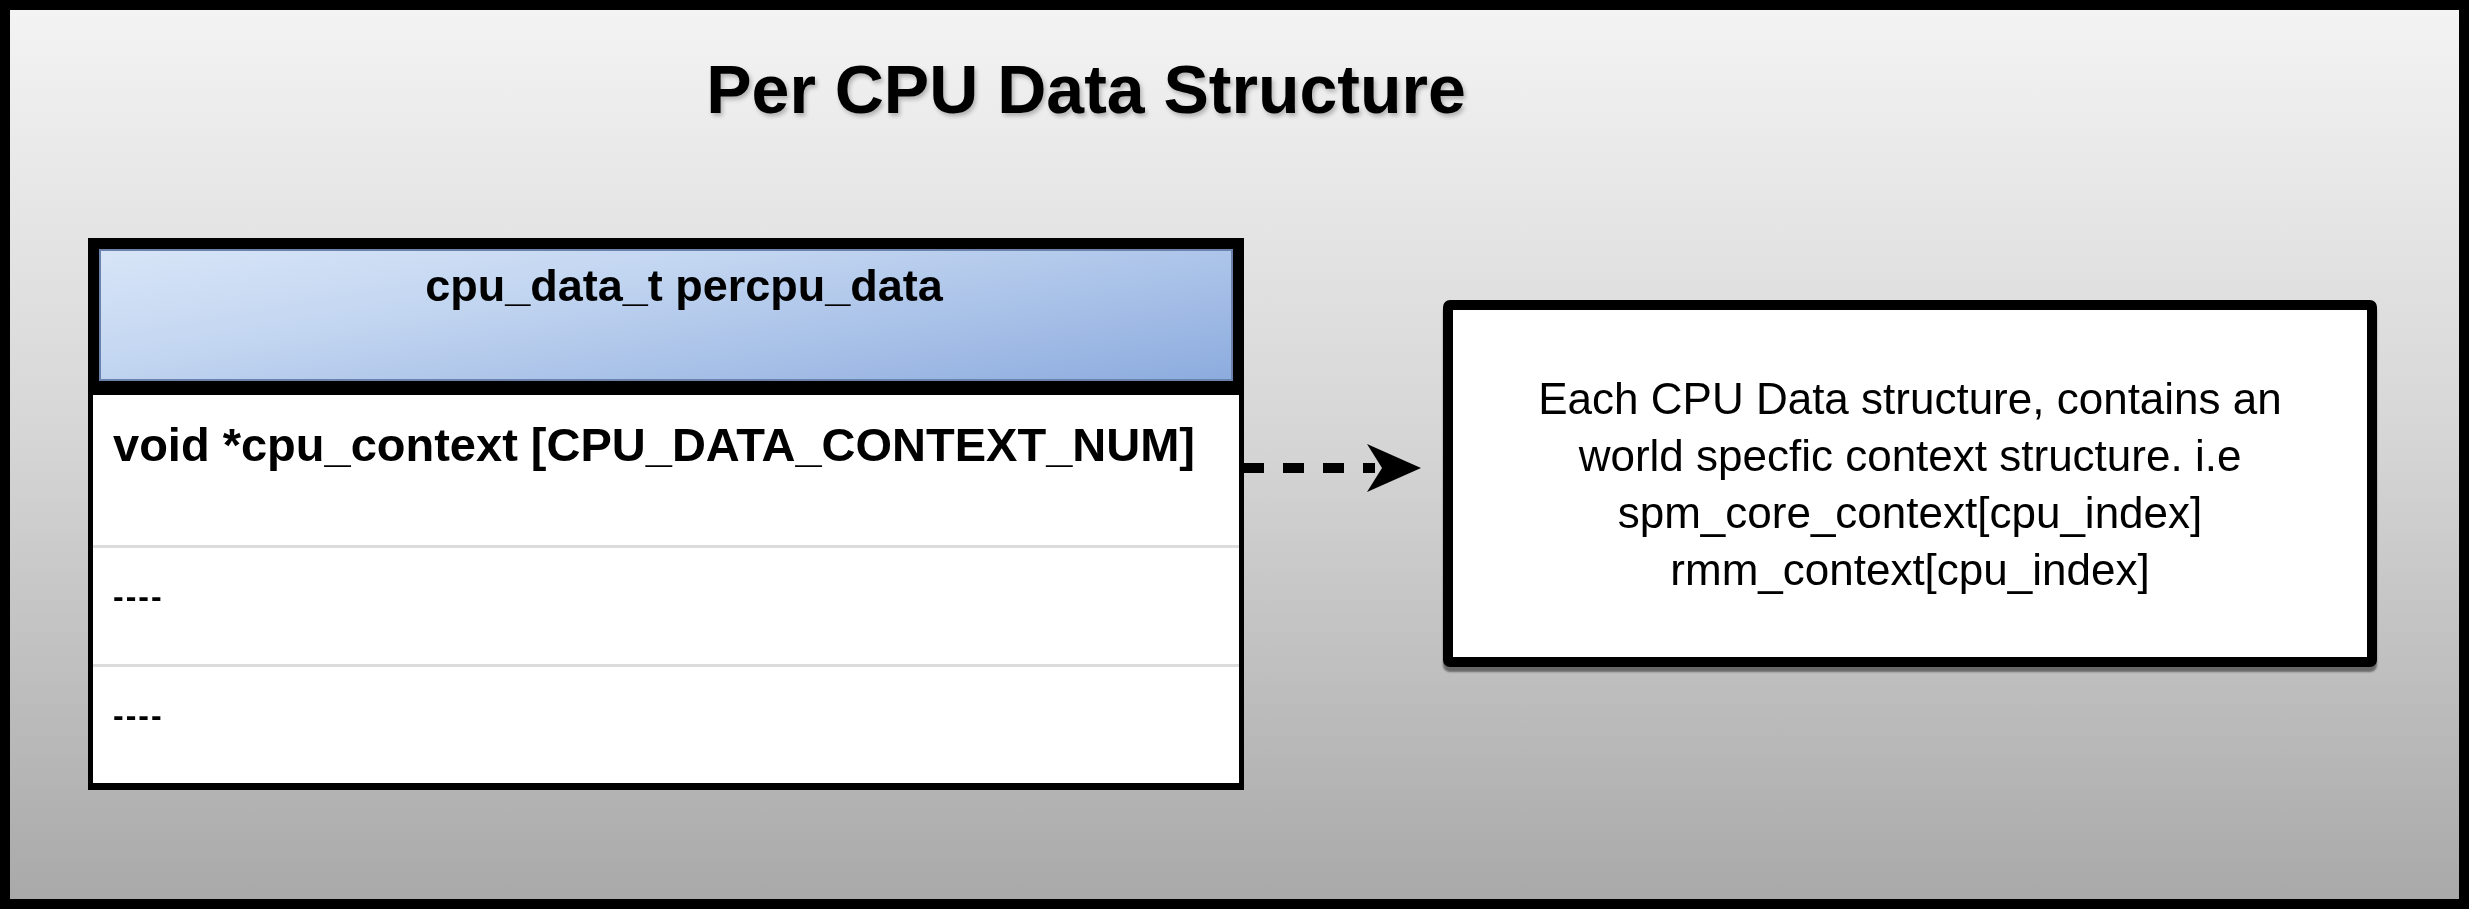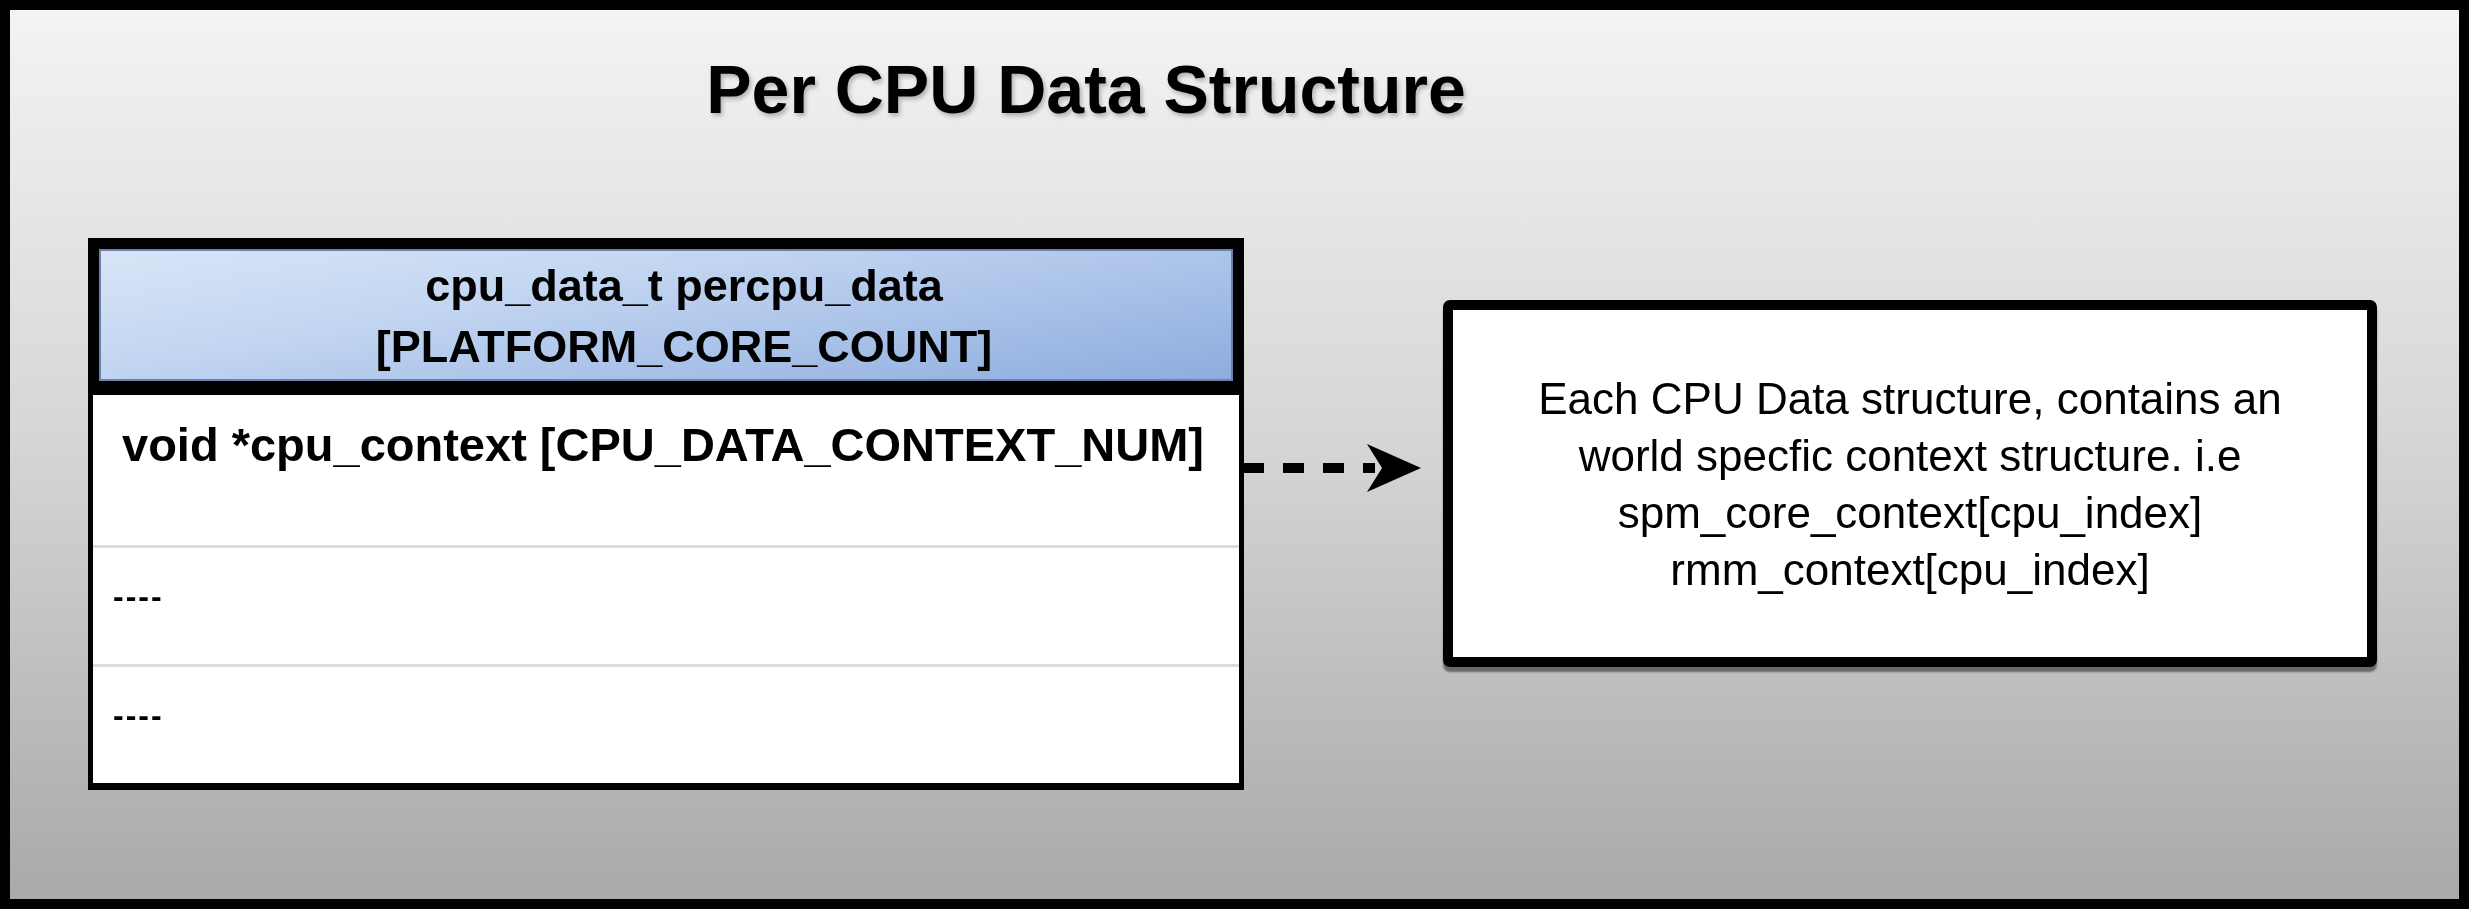--- a/index.html
+++ b/index.html
@@ -67,21 +67,21 @@
     border-bottom-width: 7px;
     background: #ffffff;
     display: flex;
     flex-direction: column;
   }
   .tbl-row { position: relative; width: 100%; }
   .tbl-row.r0 { height: 150px; }
   .tbl-row.r1 { height: 119px; border-top: 3px solid #dcdcdc; }
   .tbl-row.r2 { flex: 1 1 auto; border-top: 3px solid #dcdcdc; }
   .tbl-row .cell-main {
-    padding: 22px 0 0 29px;
+    padding: 22px 0 0 20px;
     font-size: 47px;
     font-weight: bold;
     white-space: nowrap;
   }
   .tbl-row .cell-dash {
     padding: 30px 0 0 20px;
     font-size: 32px;
     font-weight: bold;
     letter-spacing: 2px;
   }
@@ -122,21 +122,20 @@
 <body>
 
 <div class="canvas">
 
   <div class="frame"></div>
 
   <div class="title">Per CPU Data Structure</div>
 
   <div class="tbl-header">
     <div class="hline">cpu_data_t percpu_data</div>
-    <div class="hline">[PLATFORM_CORE_COUNT]</div>
   </div>
 
   <div class="tbl-body">
     <div class="tbl-row r0">
       <div class="cell-main">void *cpu_context [CPU_DATA_CONTEXT_NUM]</div>
     </div>
     <div class="tbl-row r1">
       <div class="cell-dash">----</div>
     </div>
     <div class="tbl-row r2">

